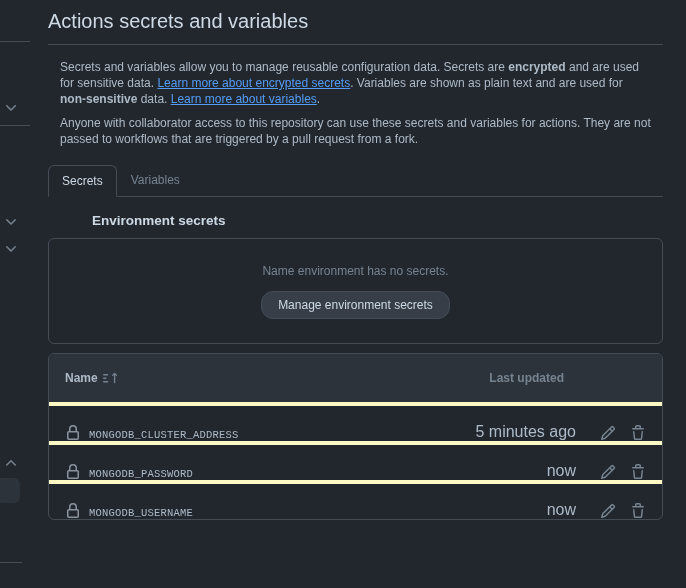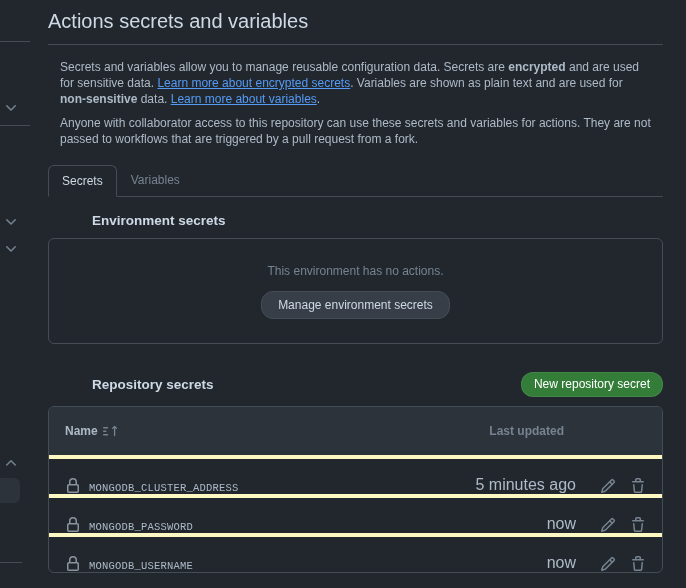--- a/index.html
+++ b/index.html
@@ -101,28 +101,24 @@
   <p class="intro p2">Anyone with collaborator access to this repository can use these secrets and variables for actions. They are not passed to workflows that are triggered by a pull request from a fork.</p>
 
   <div class="tabnav">
     <button class="tab active">Secrets</button>
     <button class="tab">Variables</button>
   </div>
 
   <h2 class="section-heading env-heading">Environment secrets</h2>
 
   <div class="env-box">
-    <div class="empty-msg">This environment has no actions.</div>
+    <div class="empty-msg">Name environment has no secrets.</div>
     <button class="btn">Manage environment secrets</button>
   </div>
 
-  <div class="repo-head">
-    <h2 class="section-heading">Repository secrets</h2>
-    <button class="btn btn-green">New repository secret</button>
-  </div>
 
   <div class="table">
     <div class="thead">
       <span class="th-name">
         <span>Name</span>
         <svg class="sort-icon octicon" viewBox="0 0 16 16">
             <path d="M0 4.25a.75.75 0 0 1 .75-.75h4.5a.75.75 0 0 1 0 1.5H.75A.75.75 0 0 1 0 4.25Zm0 4a.75.75 0 0 1 .75-.75h2.5a.75.75 0 0 1 0 1.5H.75A.75.75 0 0 1 0 8.25Zm0 4a.75.75 0 0 1 .75-.75h4.5a.75.75 0 0 1 0 1.5H.75a.75.75 0 0 1-.75-.75ZM13.78 2.22l2.25 2.25a.749.749 0 0 1-.326 1.275.749.749 0 0 1-.734-.215l-.97-.97v8.69a.75.75 0 0 1-1.5 0V4.56l-.97.97a.749.749 0 0 1-1.275-.326.749.749 0 0 1 .215-.734l2.25-2.25a.75.75 0 0 1 1.06 0Z"></path>
           </svg>
       </span>
       <span class="th-updated">Last updated</span>

